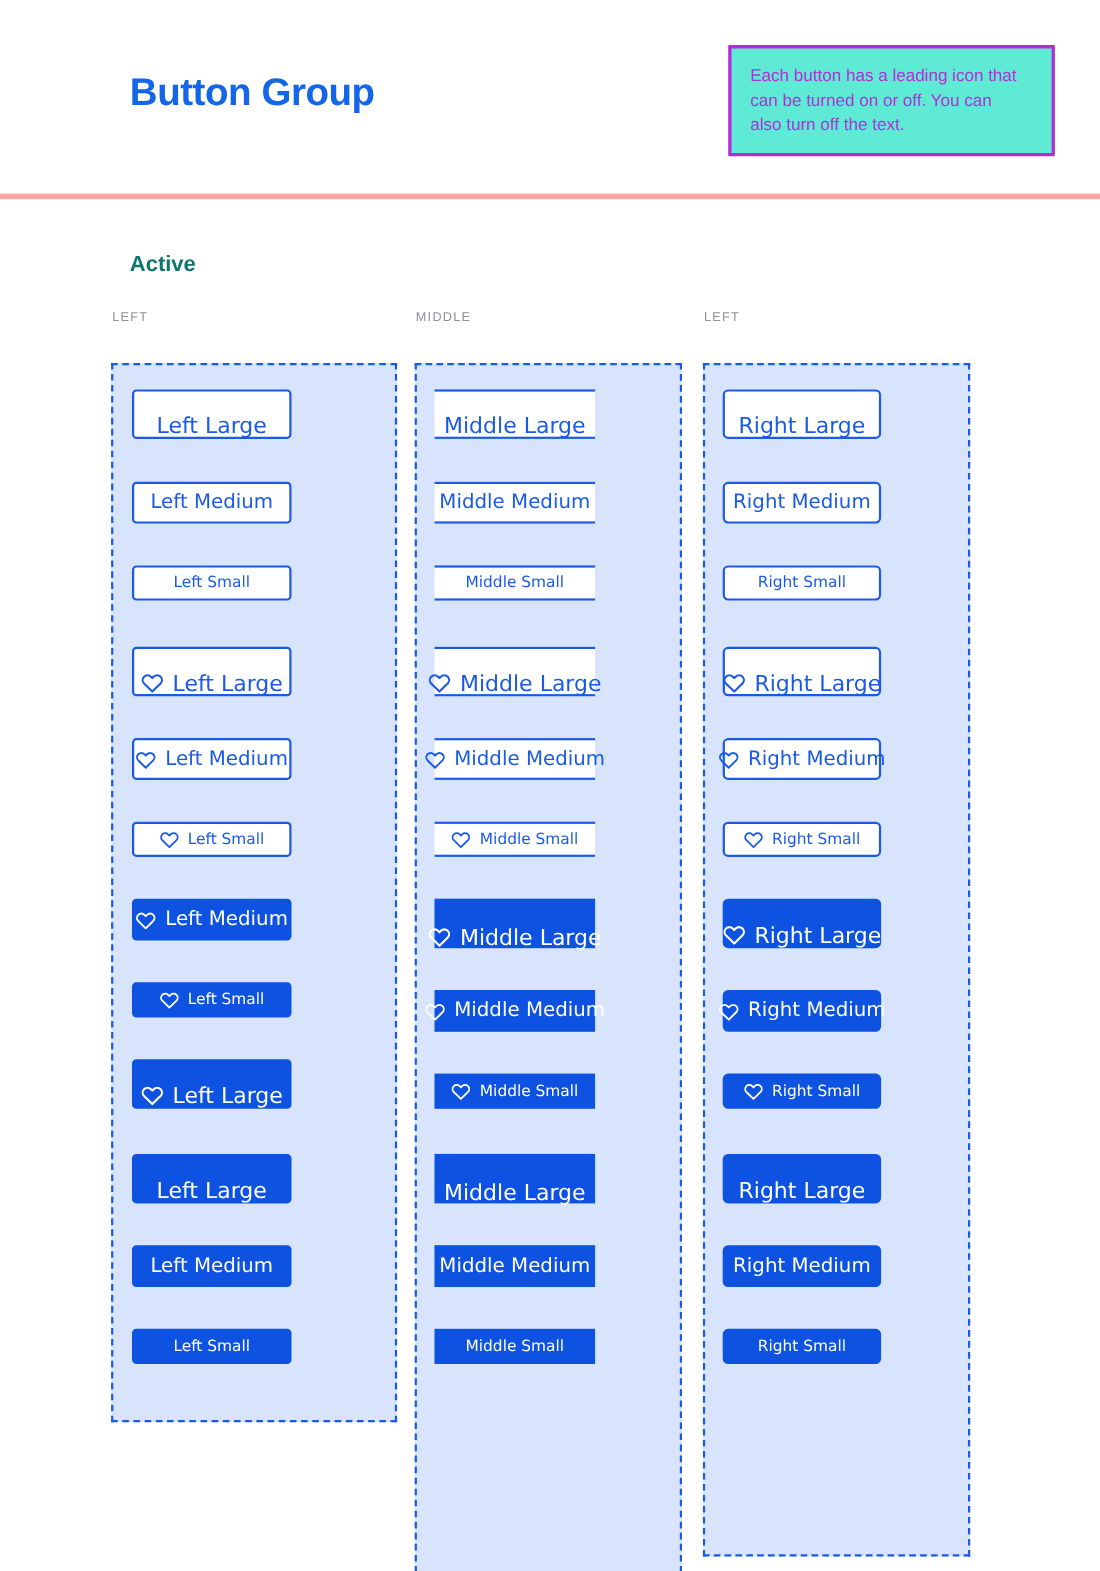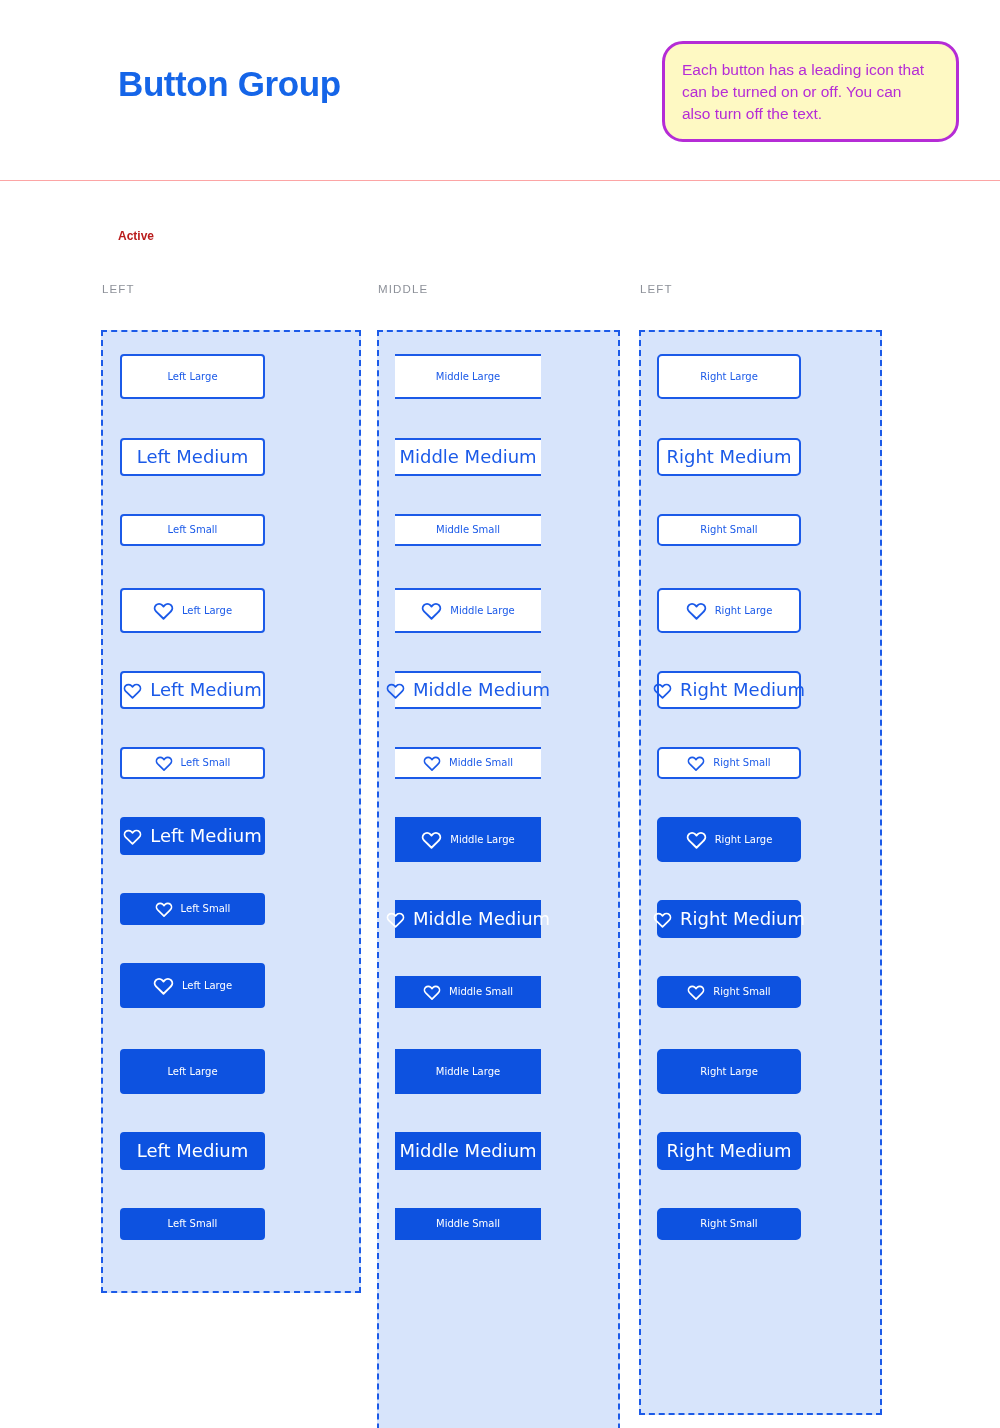--- a/index.html
+++ b/index.html
@@ -9,59 +9,59 @@
     height: 1428px;
     background: #ffffff;
     font-family: "Liberation Sans", "DejaVu Sans", sans-serif;
     overflow: hidden;
   }
 
   
   .page-header {
     position: relative;
     height: 181px;
-    border-bottom: 1px solid #fca5a5;
+    border-bottom: 5px solid #fca5a5;
   }
 
   .page-title {
     position: absolute;
     left: 118px;
     top: 64px;
     font-size: 35px;
     font-weight: bold;
     color: #1565e8;
     letter-spacing: -0.4px;
   }
 
   .note-box {
     position: absolute;
     left: 662px;
     top: 41px;
     width: 297px;
     height: 101px;
     border: 3px solid #b52cd6;
-    border-radius: 21px;
-    background: #fef9c3;
+    border-radius: 1px;
+    background: #5eead4;
     padding: 15px 24px 0 17px;
   }
 
   .note-text {
     color: #b52cd6;
     font-size: 15.5px;
     line-height: 22px;
   }
 
   
   .section-title {
     position: absolute;
     left: 118px;
     top: 229px;
-    font-size: 12px;
+    font-size: 20px;
     font-weight: bold;
-    color: #b91c1c;
+    color: #0f766e;
   }
 
   .columns {
     position: absolute;
     left: 0;
     top: 283px;
     width: 1000px;
   }
 
   .col {
@@ -101,23 +101,23 @@
     font-family: "DejaVu Sans", "Liberation Sans", sans-serif;
     color: #1b5ae8;
     background: #ffffff;
     border: 2px solid #1b5ae8;
     white-space: nowrap;
     cursor: pointer;
     flex: none;
   }
 
   
-  .size-large  { height: 45px; font-size: 10px; padding: 0 16px; }
+  .size-large  { height: 45px; font-size: 20px; padding: 0 16px; align-items: flex-end; }
   .size-medium { height: 38px; font-size: 18px;   padding: 0 12px; }
-  .size-small  { height: 32px; font-size: 10px; padding: 0 0; }
+  .size-small  { height: 32px; font-size: 14px; padding: 0 0; }
 
   
   .filled {
     background: #0d52e0;
     color: #ffffff;
     border-color: #0d52e0;
   }
 
   
   .pos-left {

